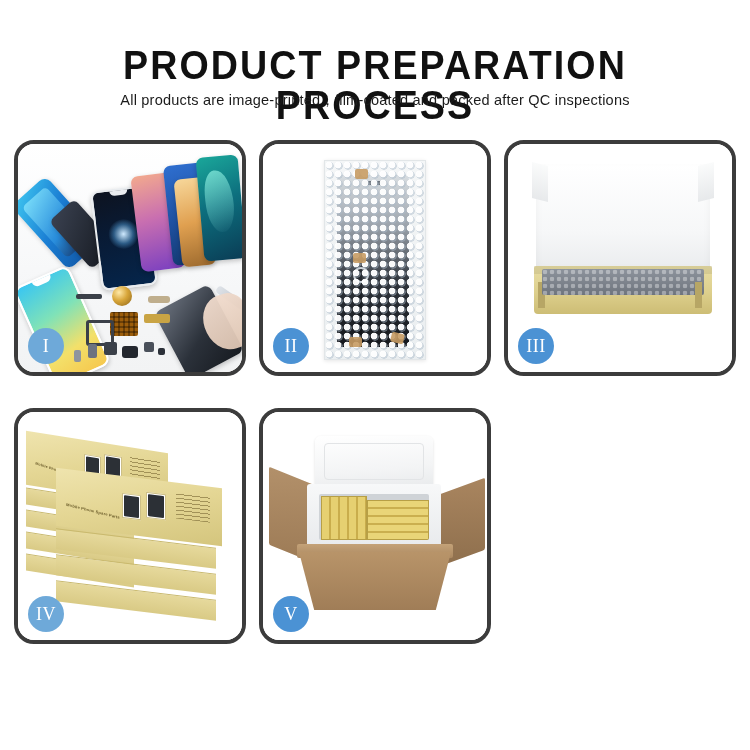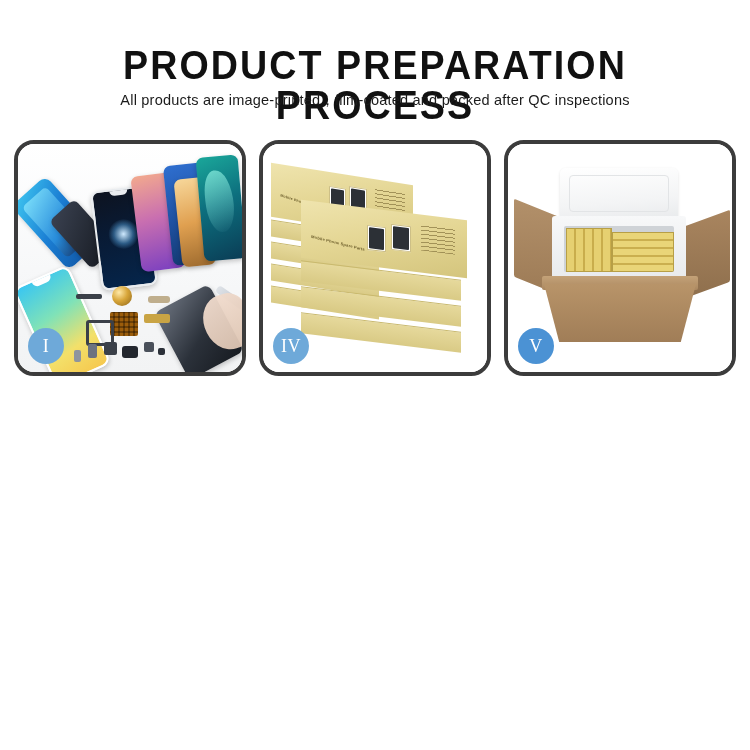--- a/index.html
+++ b/index.html
@@ -397,21 +397,49 @@
         <div class="part s5"></div>
         <div class="part s6"></div>
         <div class="tool"></div>
         <div class="hand"></div>
       </div>
       <div class="badge pale">
         <span>I</span>
       </div>
     </div>
 
-
+    <div class="panel">
+      <div class="stage p2">
+        <div class="bubblebag">
+          <div class="bag-inner"></div>
+          <div class="flexcable"></div>
+          <div class="connector"></div>
+          <div class="bubbles"></div>
+          <div class="tape t1"></div>
+          <div class="tape t2"></div>
+          <div class="tape t3"></div>
+          <div class="tape t4"></div>
+        </div>
+      </div>
+      <div class="badge">
+        <span>II</span>
+      </div>
+    </div>
+
+    <div class="panel">
+      <div class="stage p3">
+        <div class="box3-lid"></div>
+        <div class="box3-base"></div>
+        <div class="box3-foam"></div>
+        <div class="box3-nick"></div>
+      </div>
+      <div class="badge">
+        <span>III</span>
+      </div>
+    </div>
 
     <div class="panel">
       <div class="stage p4">
 
         <div class="boxfront" style="left:8px;top:150px;width:108px;height:16px;transform:skewY(9deg);"></div>
         <div class="boxfront" style="left:8px;top:128px;width:108px;height:16px;transform:skewY(9deg);"></div>
         <div class="boxfront" style="left:8px;top:106px;width:108px;height:16px;transform:skewY(9deg);"></div>
         <div class="boxfront" style="left:8px;top:84px;width:108px;height:16px;transform:skewY(9deg);"></div>
 
         <div class="stk" style="left:8px;top:30px;width:142px;height:54px;transform:skewY(9deg);">

